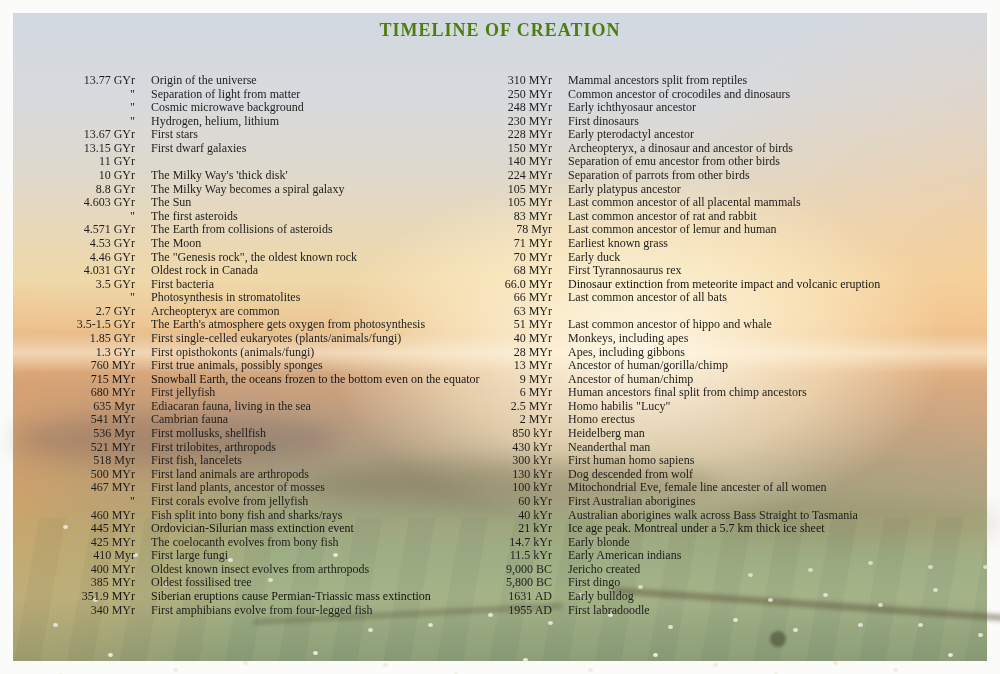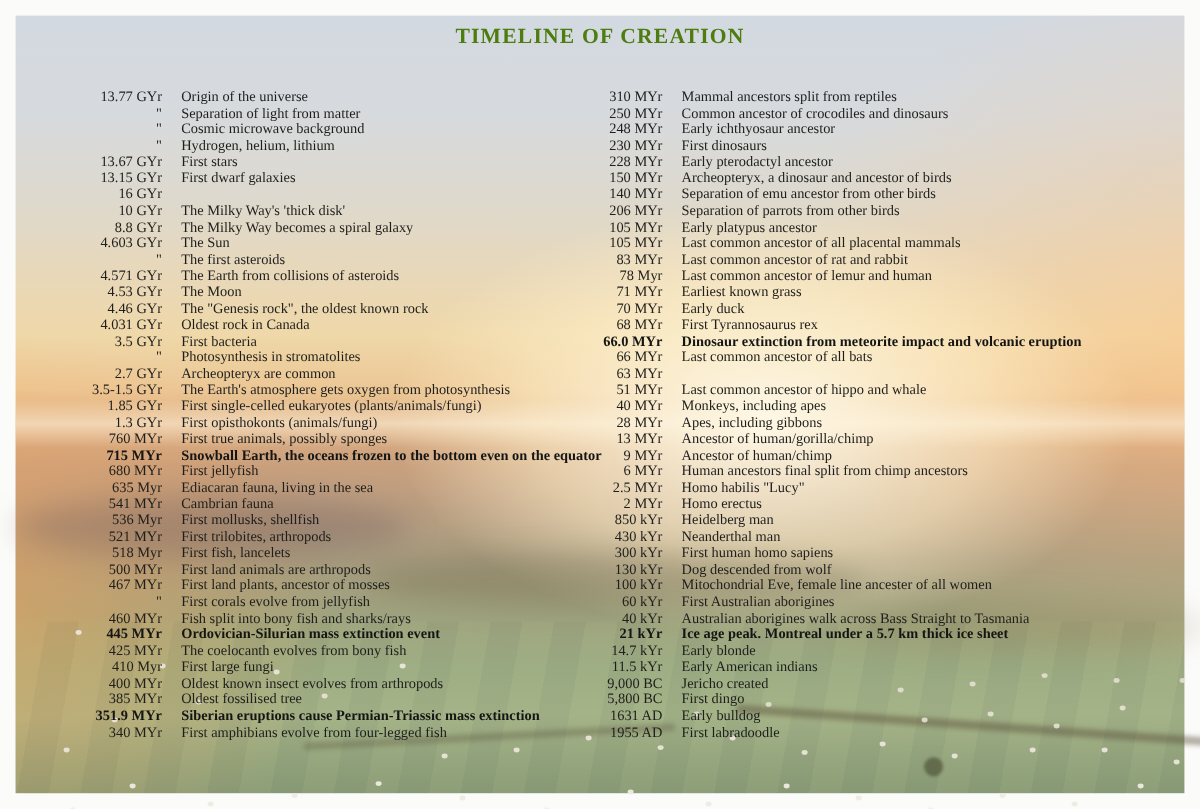--- a/index.html
+++ b/index.html
@@ -90,21 +90,21 @@
     white-space: nowrap;
   }
   .col-left  { left: 23px;  }
   .col-right { left: 440px; }
   .row { display: flex; }
   .time {
     display: inline-block; width: 112px;
     text-align: right; flex: 0 0 112px;
   }
   .event { margin-left: 16px; }
-  .row.bold .time, .row.bold .event { font-weight: bold; color: #151513; }
+  .row.bold .time, .row.bold .event { font-weight: normal; color: #151513; }
 </style>
 </head>
 <body>
 
 <div class="photo">
   <div class="layer haze"></div>
   <div class="layer treeline-a"></div>
   <div class="layer treeline-b"></div>
   <div class="layer treeline-c"></div>
   <div class="layer field-stripes"></div>
@@ -135,21 +135,21 @@
     </div>
     <div class="row">
       <span class="time">13.67 GYr</span>
       <span class="event">First stars</span>
     </div>
     <div class="row">
       <span class="time">13.15 GYr</span>
       <span class="event">First dwarf galaxies</span>
     </div>
     <div class="row">
-      <span class="time">16 GYr</span>
+      <span class="time">11 GYr</span>
     </div>
     <div class="row">
       <span class="time">10 GYr</span>
       <span class="event">The Milky Way's 'thick disk'</span>
     </div>
     <div class="row">
       <span class="time">8.8 GYr</span>
       <span class="event">The Milky Way becomes a spiral galaxy</span>
     </div>
     <div class="row">
@@ -300,21 +300,21 @@
     </div>
     <div class="row">
       <span class="time">150 MYr</span>
       <span class="event">Archeopteryx, a dinosaur and ancestor of birds</span>
     </div>
     <div class="row">
       <span class="time">140 MYr</span>
       <span class="event">Separation of emu ancestor from other birds</span>
     </div>
     <div class="row">
-      <span class="time">206 MYr</span>
+      <span class="time">224 MYr</span>
       <span class="event">Separation of parrots from other birds</span>
     </div>
     <div class="row">
       <span class="time">105 MYr</span>
       <span class="event">Early platypus ancestor</span>
     </div>
     <div class="row">
       <span class="time">105 MYr</span>
       <span class="event">Last common ancestor of all placental mammals</span>
     </div>

